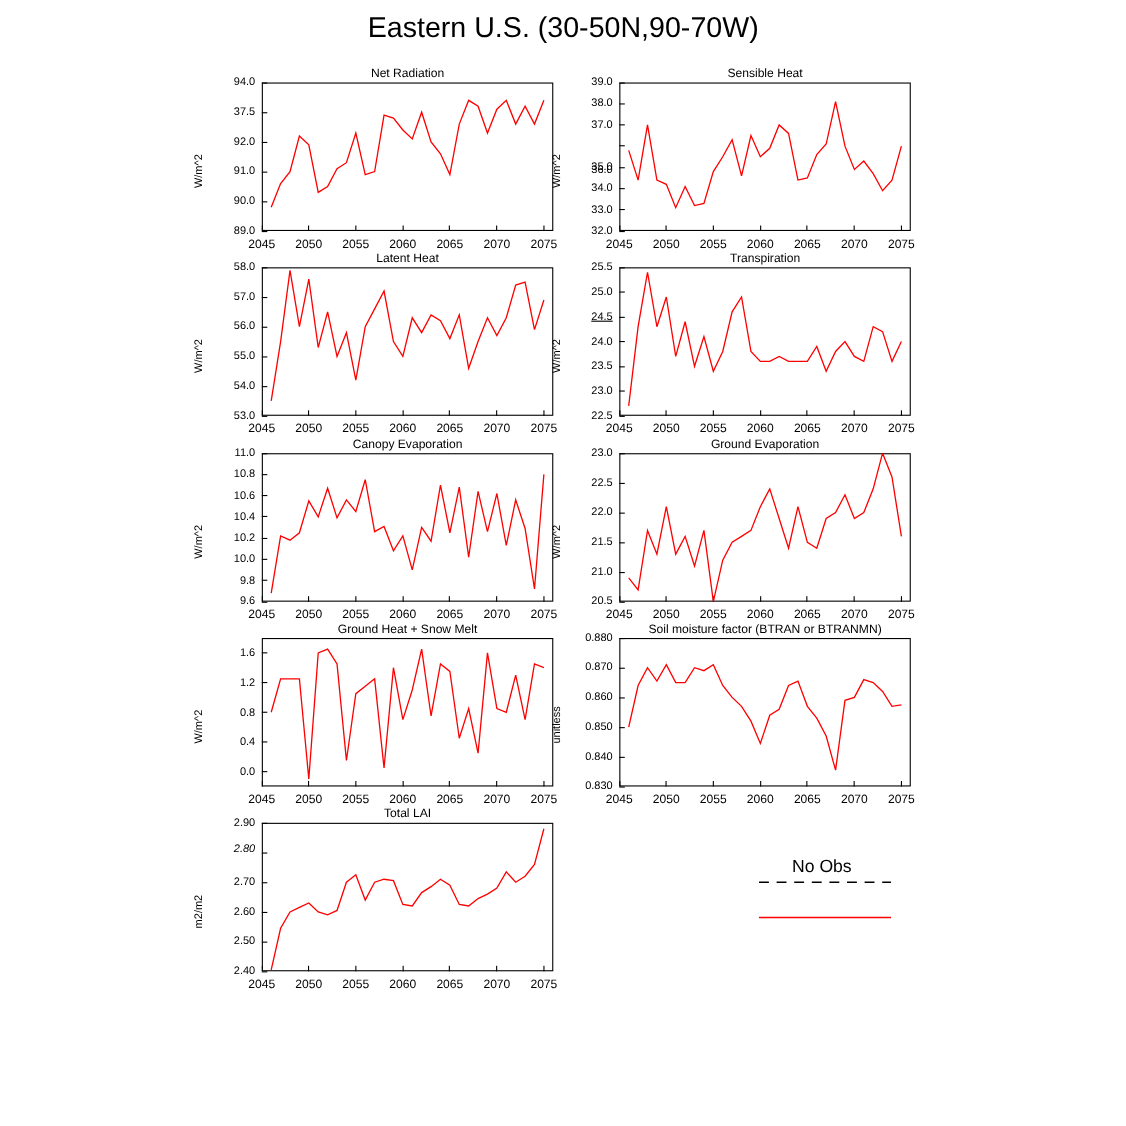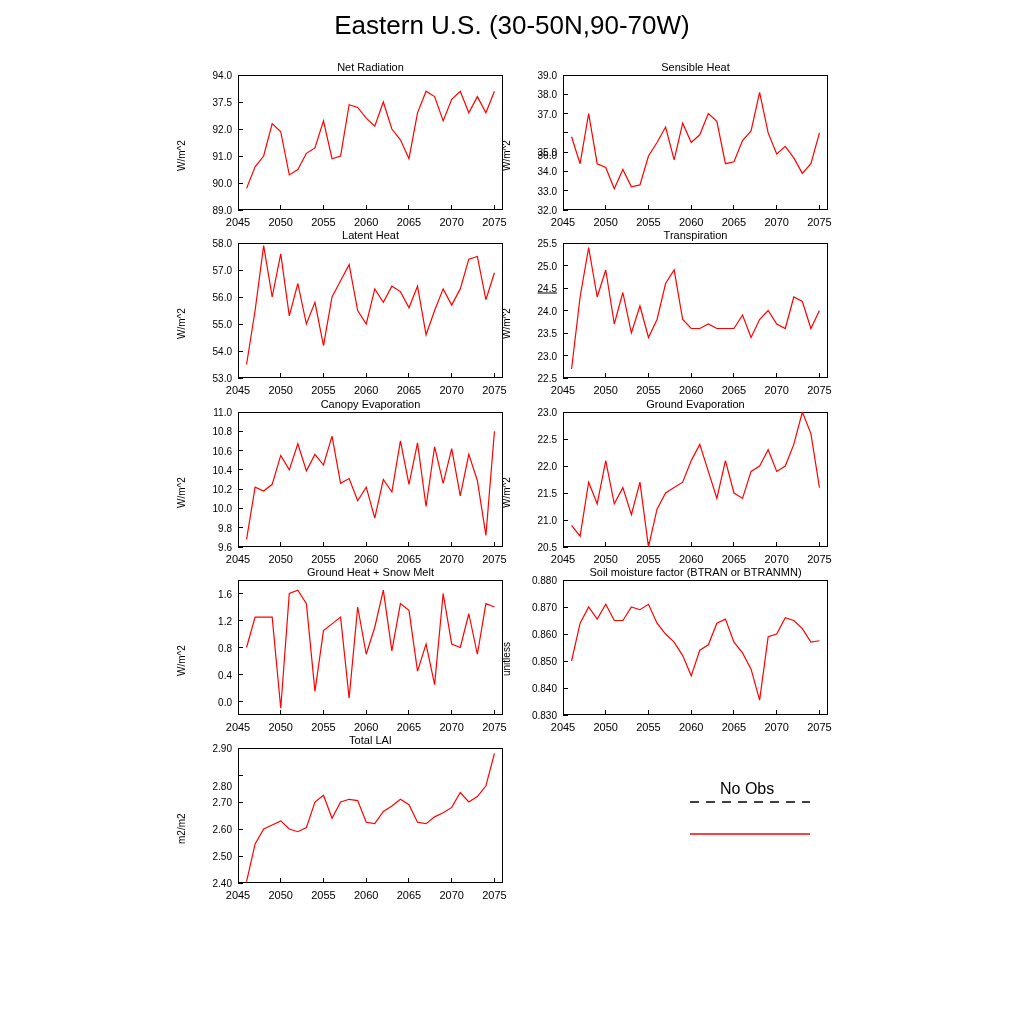--- a/index.html
+++ b/index.html
@@ -356,21 +356,21 @@
       <div class="plot-area" style="width: 265px; height: 135px;"></div>
       <div class="ylabel" style="left: -62px; top: 95.5px;">m2/m2</div>
       <div class="ytick" style="left: -48px; width: 42px; top: 135px;">2.40</div>
       <div style="position: absolute; left: 0px; top: 134.5px; width: 5px; height: 1px; background: rgb(0, 0, 0);"></div>
       <div class="ytick" style="left: -48px; width: 42px; top: 108px;">2.50</div>
       <div style="position: absolute; left: 0px; top: 107.5px; width: 5px; height: 1px; background: rgb(0, 0, 0);"></div>
       <div class="ytick" style="left: -48px; width: 42px; top: 81px;">2.60</div>
       <div style="position: absolute; left: 0px; top: 80.5px; width: 5px; height: 1px; background: rgb(0, 0, 0);"></div>
       <div class="ytick" style="left: -48px; width: 42px; top: 54px;">2.70</div>
       <div style="position: absolute; left: 0px; top: 53.5px; width: 5px; height: 1px; background: rgb(0, 0, 0);"></div>
-      <div class="ytick" style="left: -48px; width: 42px; top: 38px;">2.80</div>
+      <div class="ytick" style="left: -48px; width: 42px; top: 24px; font-style: italic;">2.80</div>
       <div style="position: absolute; left: 0px; top: 26.5px; width: 5px; height: 1px; background: rgb(0, 0, 0);"></div>
       <div class="ytick" style="left: -48px; width: 42px; top: 0px;">2.90</div>
       <div style="position: absolute; left: 0px; top: -0.5px; width: 5px; height: 1px; background: rgb(0, 0, 0);"></div>
       <div class="xtick" style="left: 0px; top: 141px;">2045</div>
       <div style="position: absolute; left: -0.5px; top: 130px; width: 1px; height: 5px; background: rgb(0, 0, 0);"></div>
       <div class="xtick" style="left: 42.7419px; top: 141px;">2050</div>
       <div style="position: absolute; left: 42.2419px; top: 130px; width: 1px; height: 5px; background: rgb(0, 0, 0);"></div>
       <div class="xtick" style="left: 85.4839px; top: 141px;">2055</div>
       <div style="position: absolute; left: 84.9839px; top: 130px; width: 1px; height: 5px; background: rgb(0, 0, 0);"></div>
       <div class="xtick" style="left: 128.226px; top: 141px;">2060</div>

